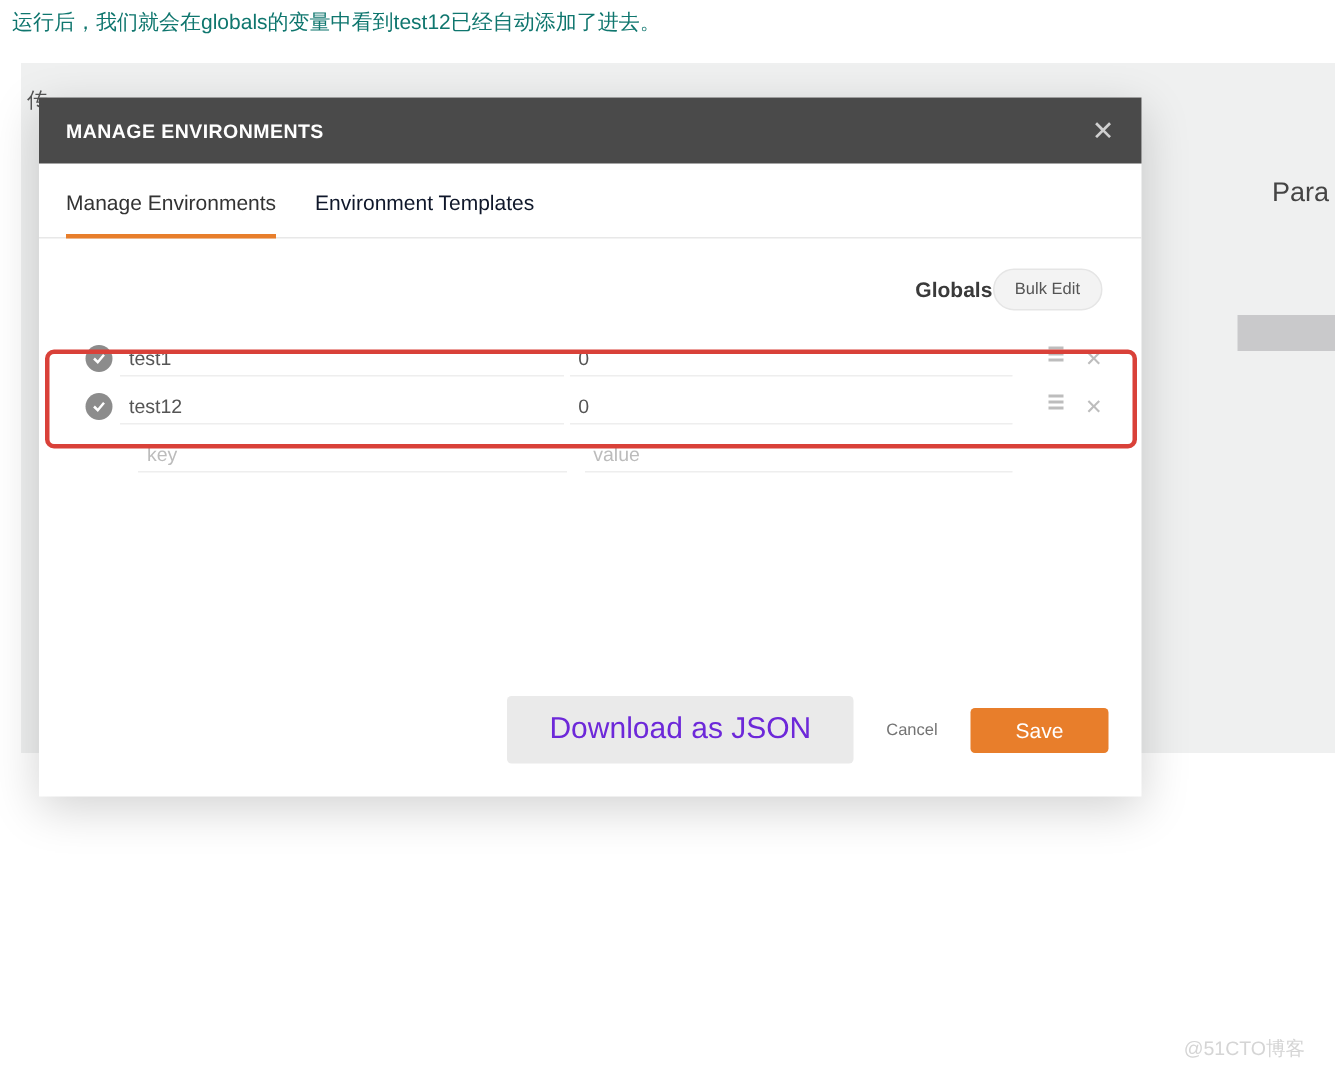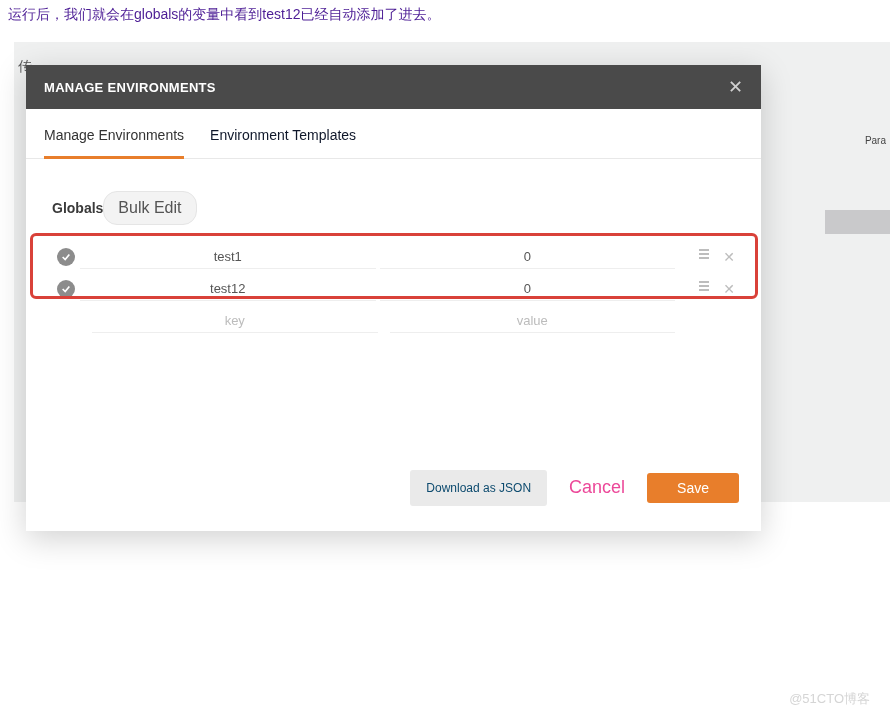--- a/index.html
+++ b/index.html
@@ -9,37 +9,37 @@
       color: #333;
       background: #fff;
       width: 890px;
       height: 722px;
       overflow: hidden;
       position: relative;
     }
     .description {
       padding: 6px 8px 18px 8px;
       font-size: 14px;
-      color: #4c1d95;
+      color: #0f766e;
     }
     .bg-area {
       position: absolute;
       top: 42px;
       left: 14px;
       right: 0;
       height: 460px;
       background: #eff0f0;
       z-index: 0;
     }
     .bg-tab {
       position: absolute;
-      top: 135px;
+      top: 118px;
       right: 4px;
       color: #444;
-      font-size: 10px;
+      font-size: 18px;
     }
     .bg-left1 {
       position: absolute;
       top: 58px;
       left: 18px;
       color: #555;
       font-size: 14px;
     }
     .bg-highlight {
       position: absolute;
@@ -98,47 +98,45 @@
       color: #333;
       border-bottom-color: #e87e2b;
     }
     .content {
       padding: 20px 26px 10px 26px;
       flex: 1;
       overflow: hidden;
     }
     .section-header {
       display: flex;
-      justify-content: flex-start;
+      justify-content: flex-end;
       align-items: center;
       margin-bottom: 16px;
-      margin-top: 12px;
     }
     .section-title {
       font-weight: 600;
       font-size: 14px;
       color: #3a3a3a;
     }
     .bulk-edit-btn {
       background: #f3f3f3;
       border: 1px solid #e5e5e5;
       border-radius: 14px;
       padding: 7px 14px;
-      font-size: 16px;
+      font-size: 11px;
       color: #545454;
       cursor: pointer;
     }
     .variables-table {
       width: 100%;
     }
     .var-row {
       display: flex;
       align-items: center;
       padding: 4px 0;
-      text-align: center;
     }
     .var-check {
       width: 28px;
       display: flex;
       justify-content: center;
     }
     .check-circle {
       width: 18px;
       height: 18px;
       border-radius: 50%;
@@ -195,30 +193,30 @@
       display: flex;
       justify-content: flex-end;
       align-items: center;
       gap: 16px;
       padding: 18px 22px 22px 22px;
     }
     .btn-download {
       background: #eaeaea;
       border: none;
       border-radius: 3px;
-      padding: 11px 16px;
-      font-size: 12px;
-      color: #0c4a6e;
+      padding: 11px 28px;
+      font-size: 20px;
+      color: #6d28d9;
       cursor: pointer;
     }
     .btn-cancel {
       background: none;
       border: none;
-      color: #ec4899;
-      font-size: 18px;
+      color: #737373;
+      font-size: 11px;
       cursor: pointer;
       padding: 11px 6px;
     }
     .btn-save {
       background: #e87e2b;
       border: none;
       border-radius: 3px;
       padding: 7px 30px;
       font-size: 14px;
       color: #fff;

